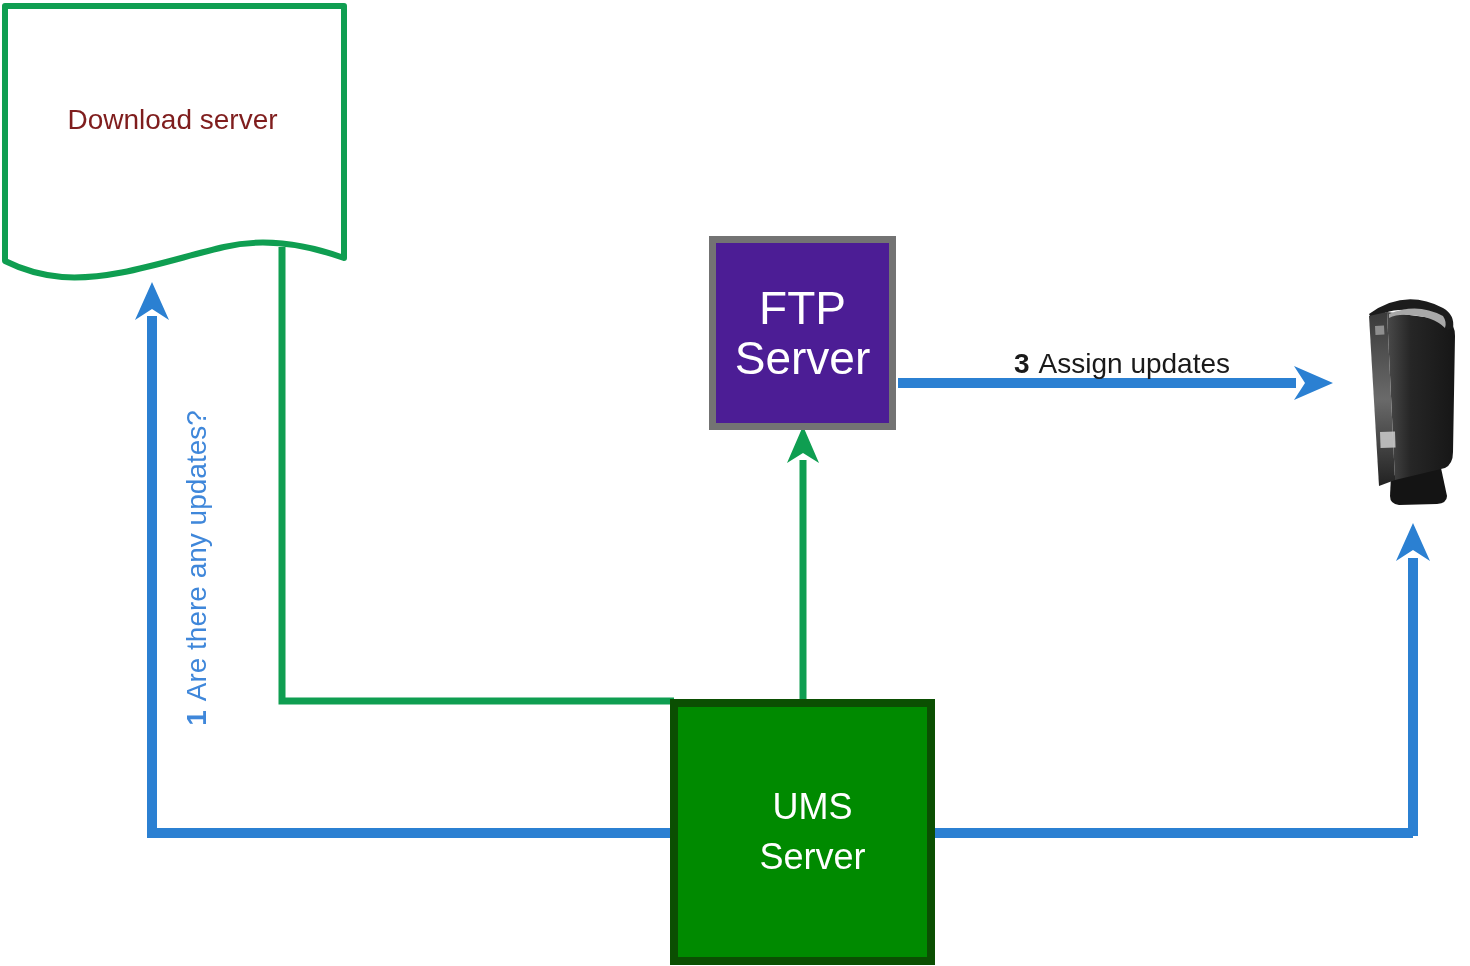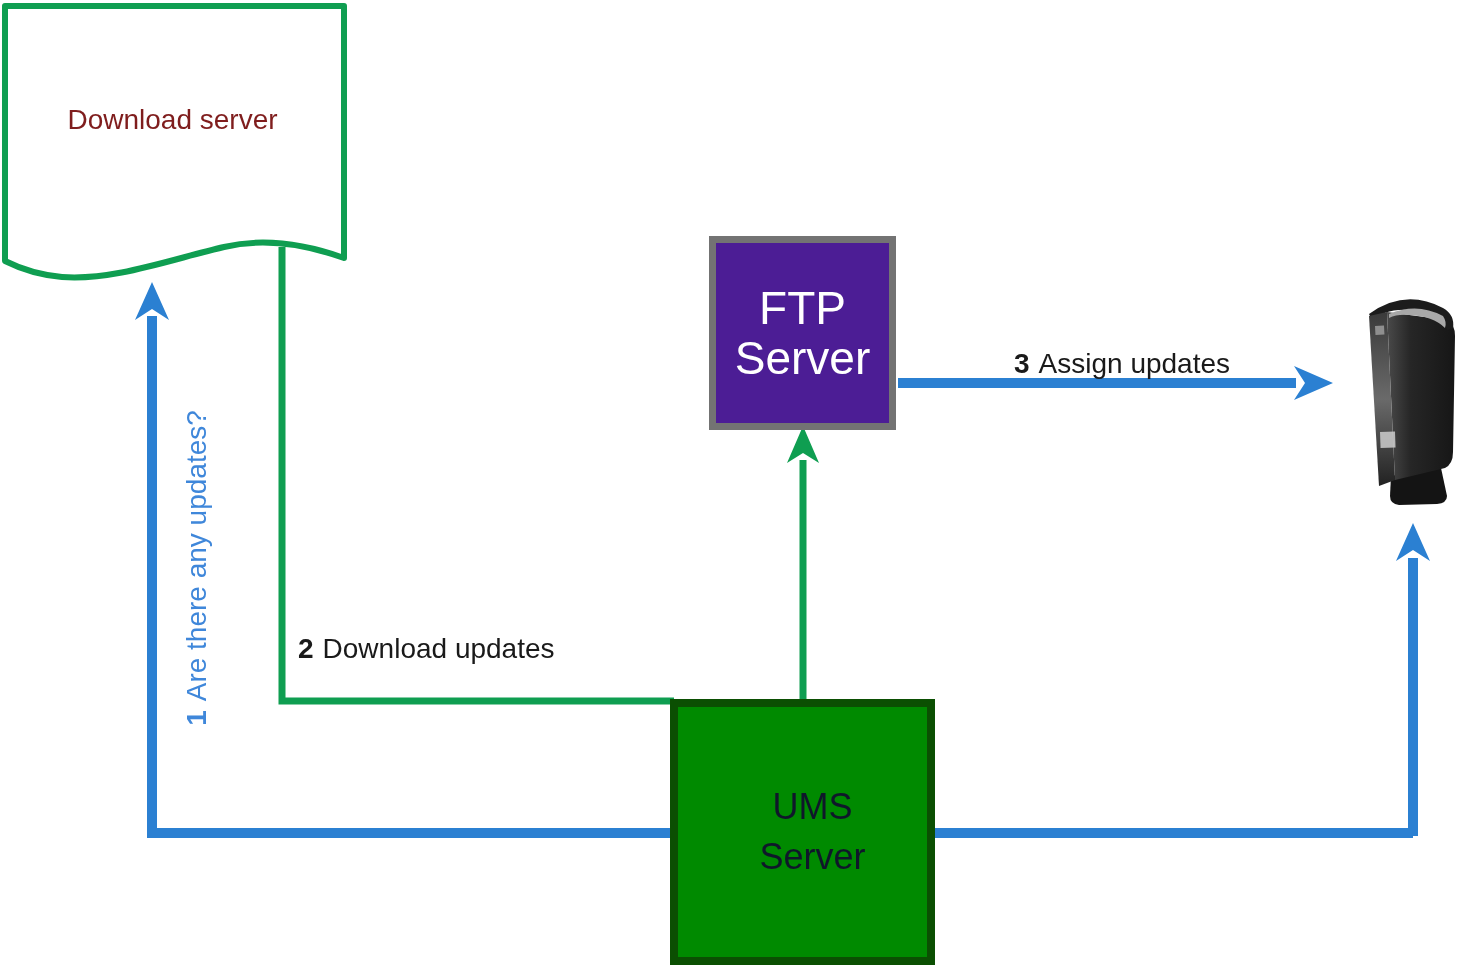--- a/index.html
+++ b/index.html
@@ -35,21 +35,21 @@
     border: 7px solid #737373;
     color: #ffffff;
     font-size: 46px;
     line-height: 50px;
   }
   .ums-box {
     left: 670px; top: 699px;
     width: 265px; height: 266px;
     background: #008a00;
     border: 8px solid #0b4f02;
-    color: #0f172a;
+    color: #ffffff;
     font-size: 36px;
     line-height: 50px;
     padding-left: 20px;
   }
   .doc-shape {
     position: absolute;
     left: 0; top: 0;
     z-index: 2;
   }
   .doc-label {
@@ -151,20 +151,17 @@
     <path d="M6,32 L24,28 L32,196 L16,202 Z" fill="url(#frontGrad)"></path>
 
     <rect x="12" y="42" width="9" height="9" fill="#8f8f8f" transform="rotate(-3 12 42)"></rect>
 
     <rect x="17" y="148" width="15" height="16" fill="#cccccc" opacity="0.85" transform="rotate(-2 17 148)"></rect>
   </svg>
 
   <div class="arrow-label label-1">
     <b>1</b><span>Are there any updates?</span>
   </div>
-  <div class="arrow-label label-2">
-    <b>2</b><span>Download updates</span>
-  </div>
   <div class="arrow-label label-3">
     <b>3</b><span>Assign updates</span>
   </div>
 
 </div>
 
 </body></html>

